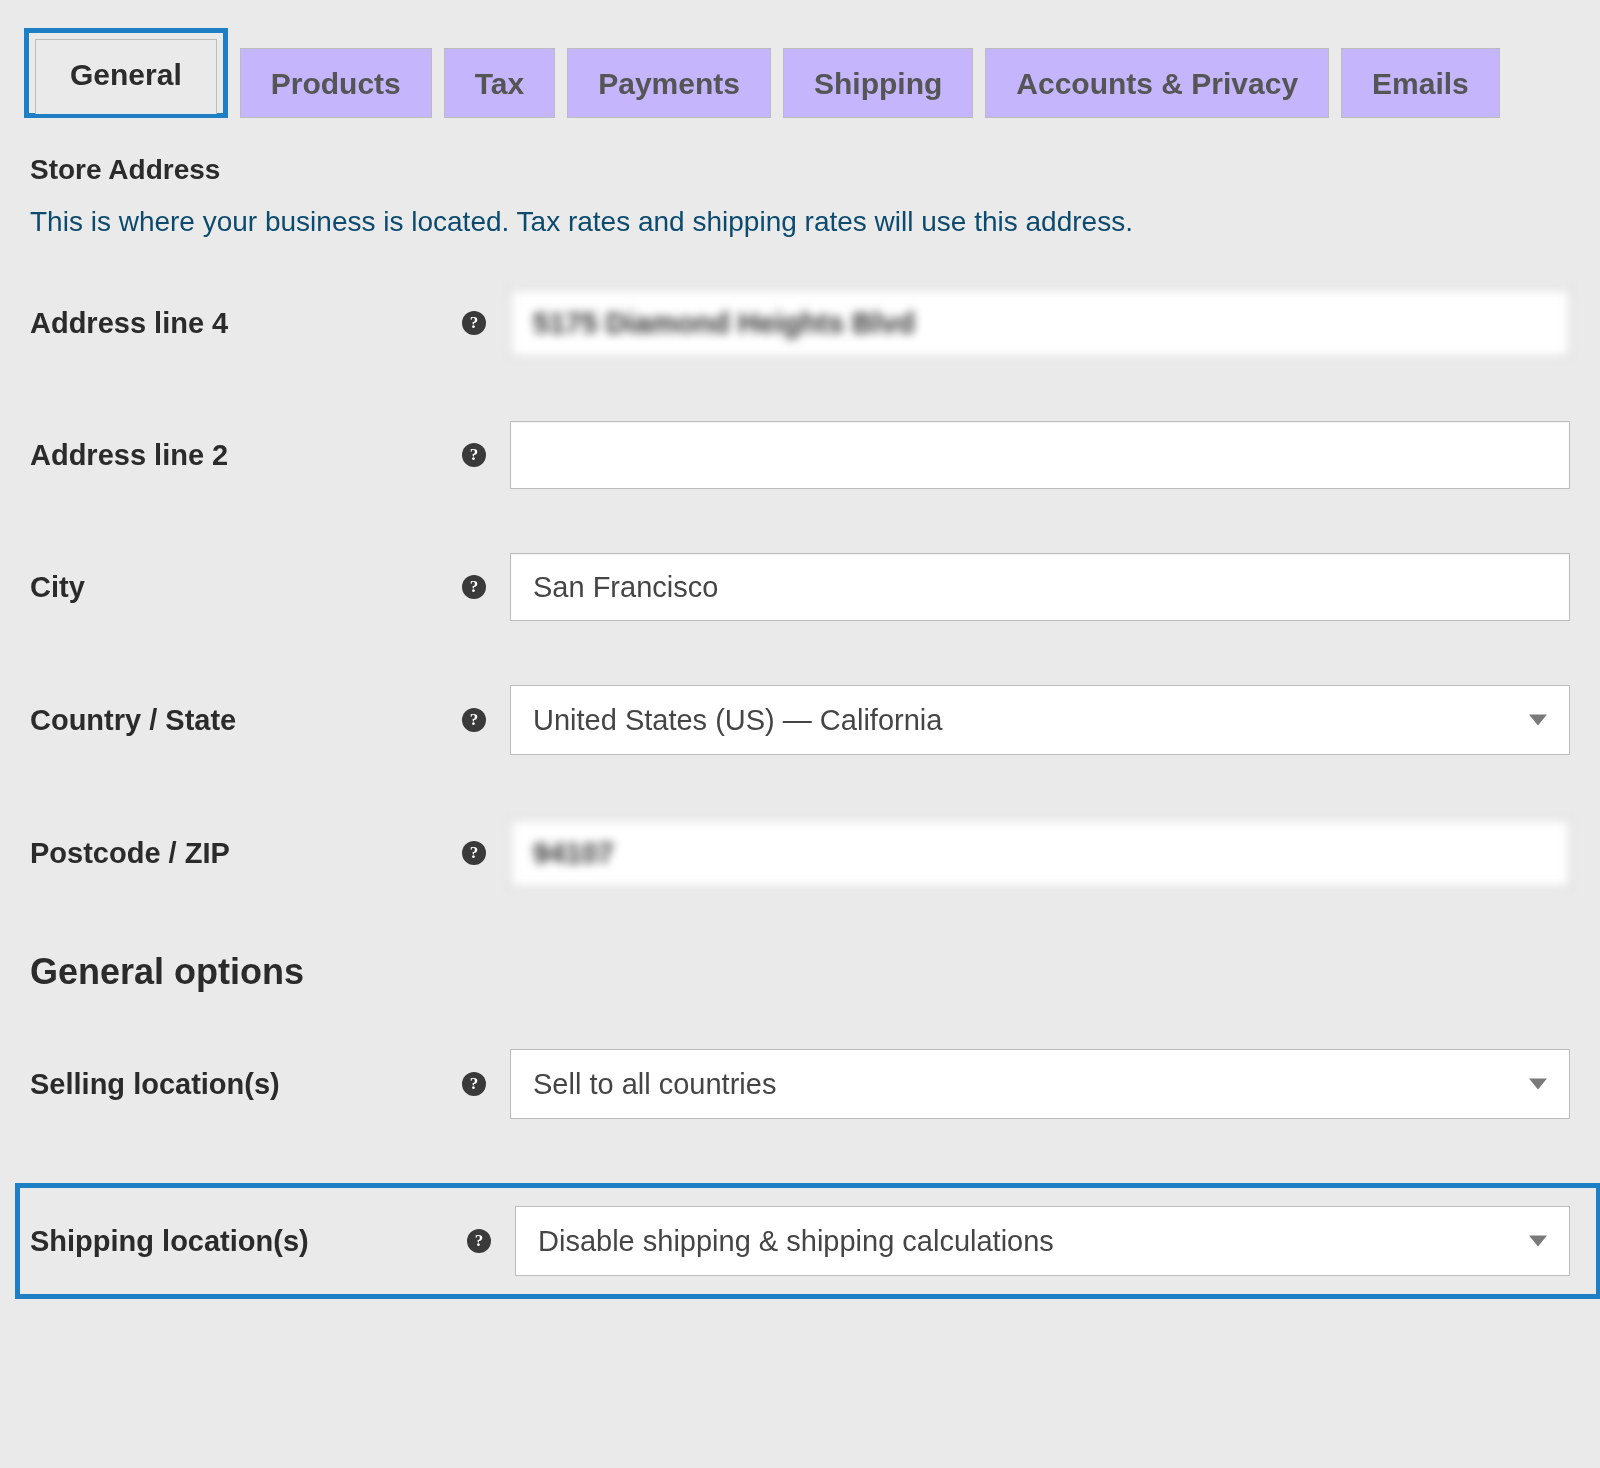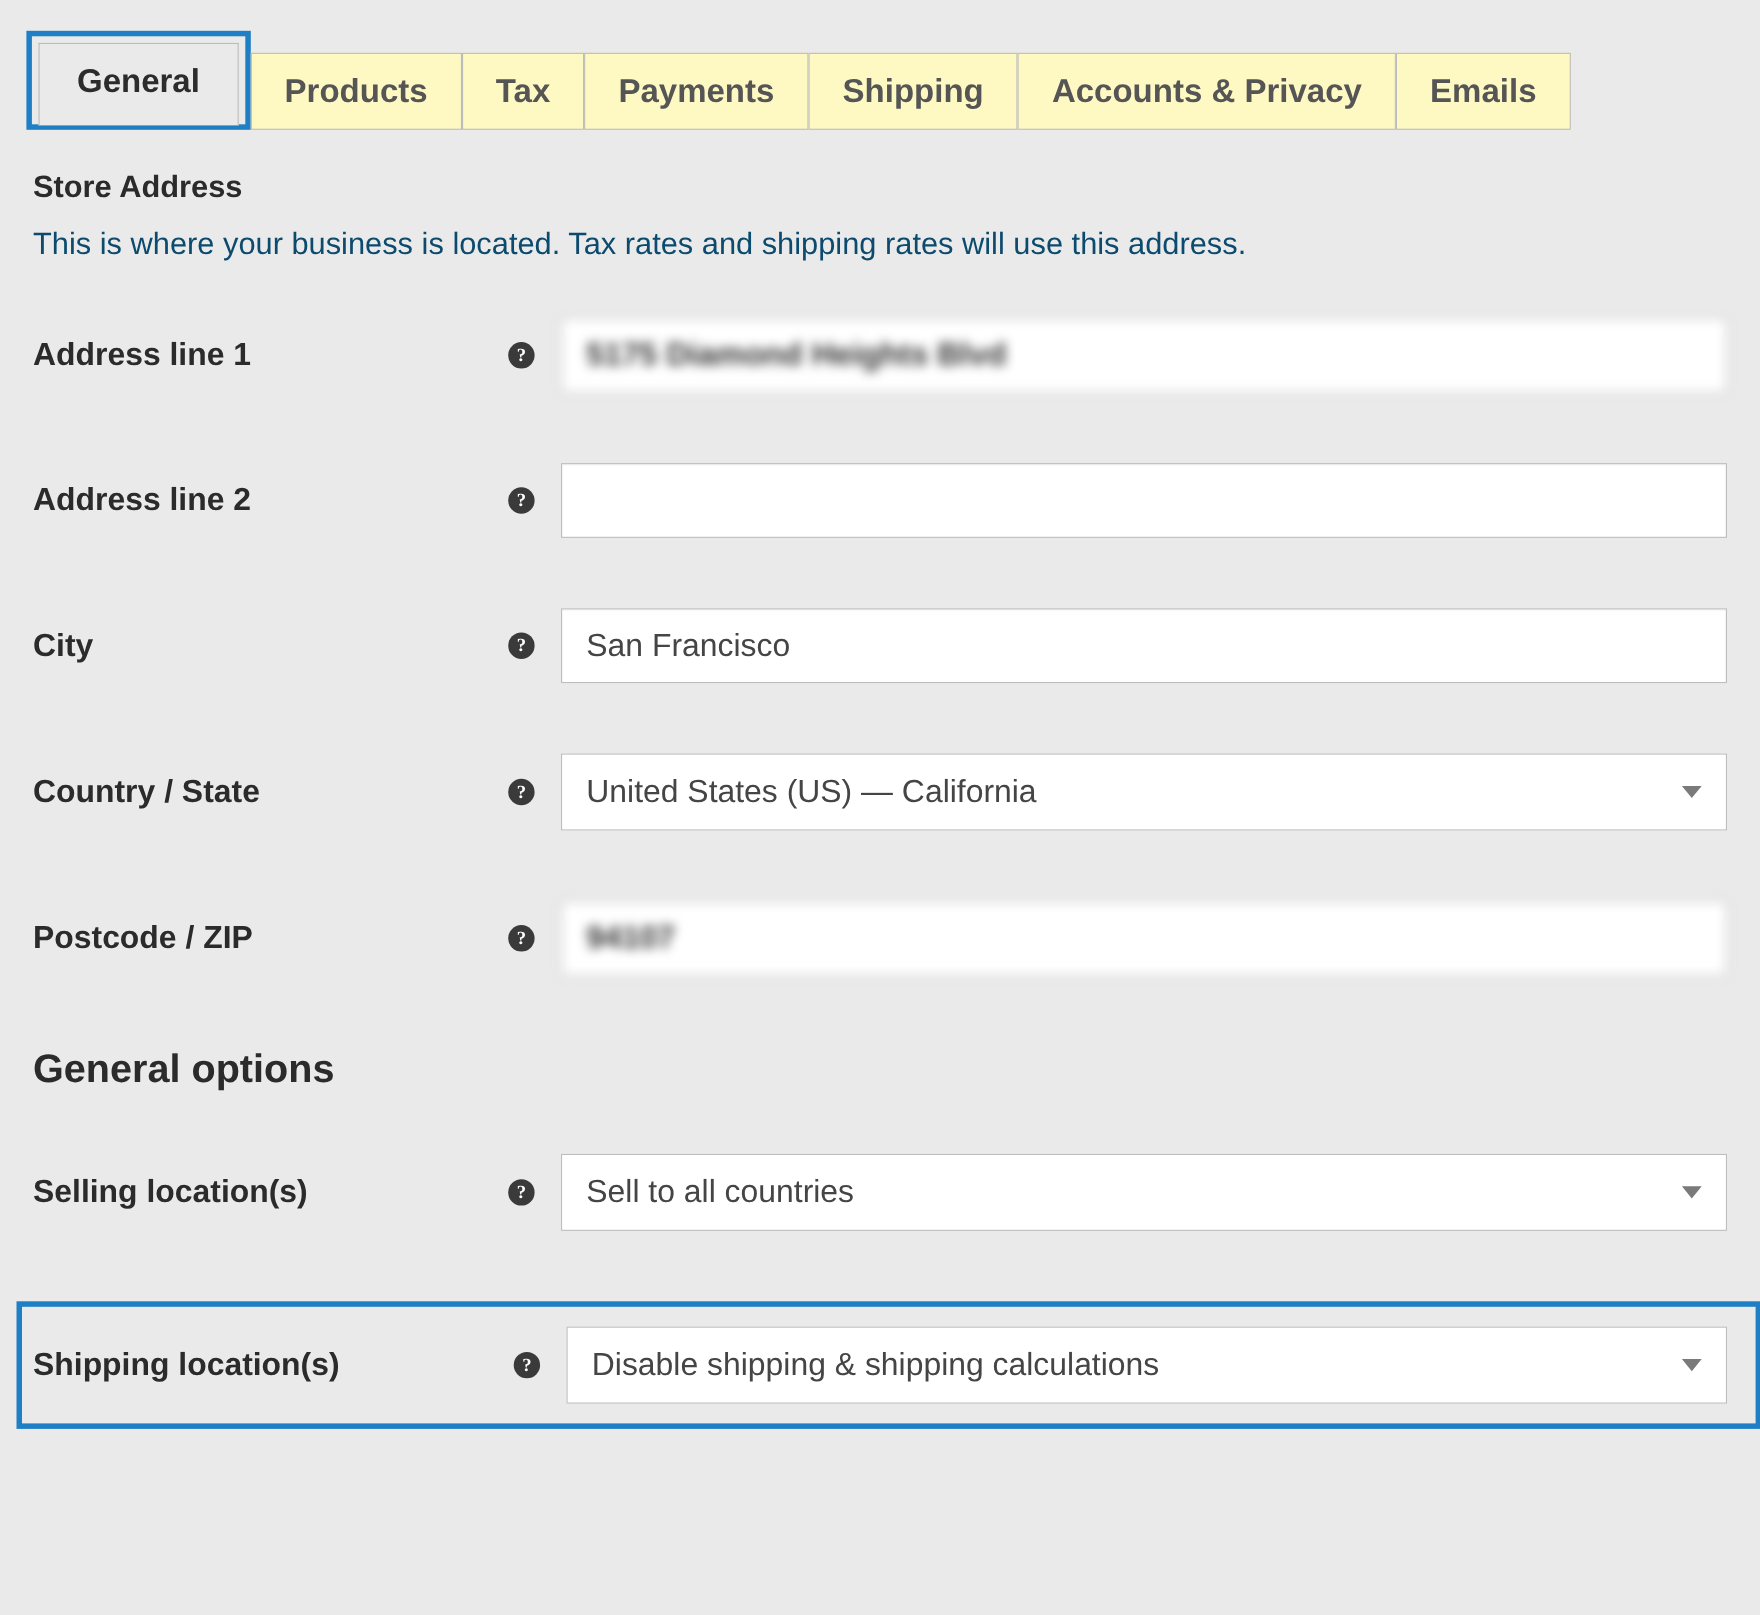--- a/index.html
+++ b/index.html
@@ -10,25 +10,26 @@
     font-family: -apple-system, BlinkMacSystemFont, "Segoe UI", Helvetica, Arial, sans-serif;
     color: #2c2c2c;
   }
   .page {
     padding: 28px 30px 0 30px;
   }
 
   
   .tabs {
     display: flex;
+    gap: 12px;
     align-items: flex-end;
     margin-left: -6px;
   }
   .tab {
-    background: #fef9c3;
+    background: #c4b5fd;
     border: 1px solid #bcbcbc;
     border-bottom: 1px solid #bcbcbc;
     padding: 18px 30px 16px 30px;
     font-size: 30px;
     font-weight: 700;
     color: #555;
     cursor: pointer;
     white-space: nowrap;
   }
   .tab.active-inner {
@@ -173,21 +174,21 @@
     <div class="tab">Shipping</div>
     <div class="tab">Accounts &amp; Privacy</div>
     <div class="tab">Emails</div>
   </div>
 
   <h2 class="section-title">Store Address</h2>
   <p class="section-desc">This is where your business is located. Tax rates and shipping rates will use this address.</p>
 
   <div class="form-row">
     <div class="form-label">
-      <span>Address line 1</span>
+      <span>Address line 4</span>
       <span class="help-icon">?</span>
     </div>
     <div class="form-control-wrap">
       <input type="text" class="form-input blurred" value="5175 Diamond Heights Blvd" style="">
     </div>
   </div>
 
   <div class="form-row">
     <div class="form-label">
       <span>Address line 2</span>

